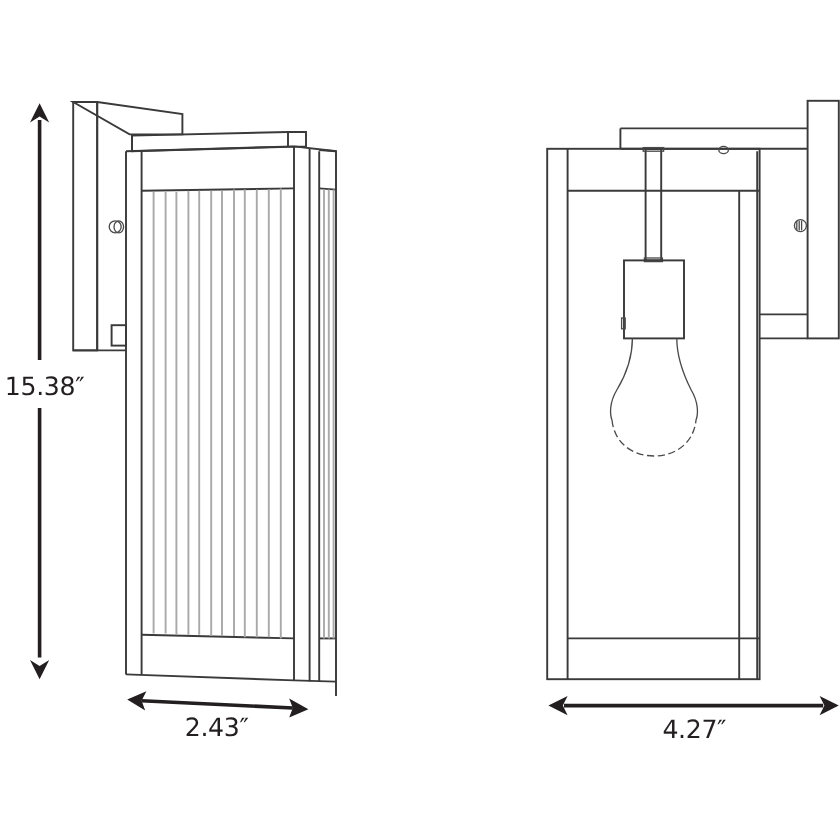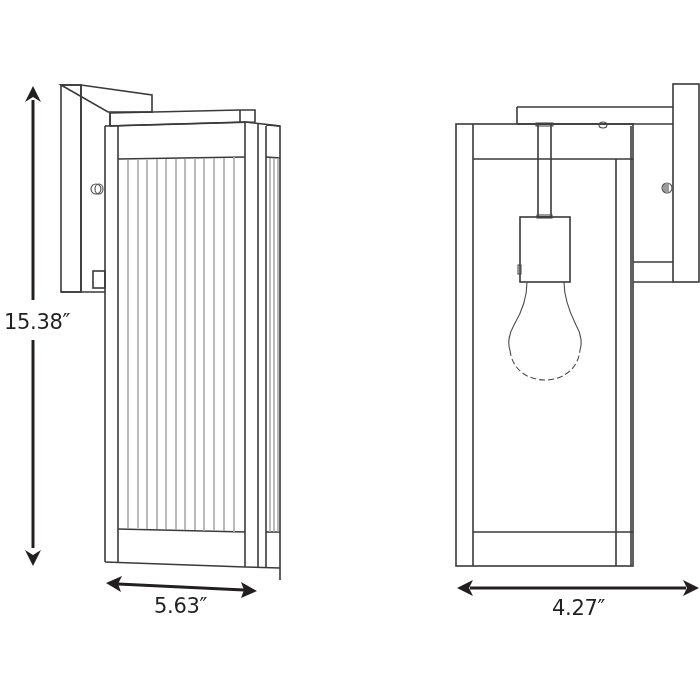--- a/index.html
+++ b/index.html
@@ -154,14 +154,14 @@
   </g>
 
   <g>
     <line class="arrow-line" x1="470" y1="588" x2="686" y2="588"></line>
     <polygon class="arrow-head" points="457,588 473,580 469,588 473,596"></polygon>
     <polygon class="arrow-head" points="699,588 683,580 687,588 683,596"></polygon>
   </g>
 </svg>
 
 <div class="dim-label" style="left:4px; top:310px;text-align:center;">15.38″</div>
-<div class="dim-label" style="left:154px; top:594px;">5.63″</div>
+<div class="dim-label" style="left:154px; top:594px;">2.43″</div>
 <div class="dim-label" style="left:552px; top:596px;">4.27″</div>
 
 </body></html>

